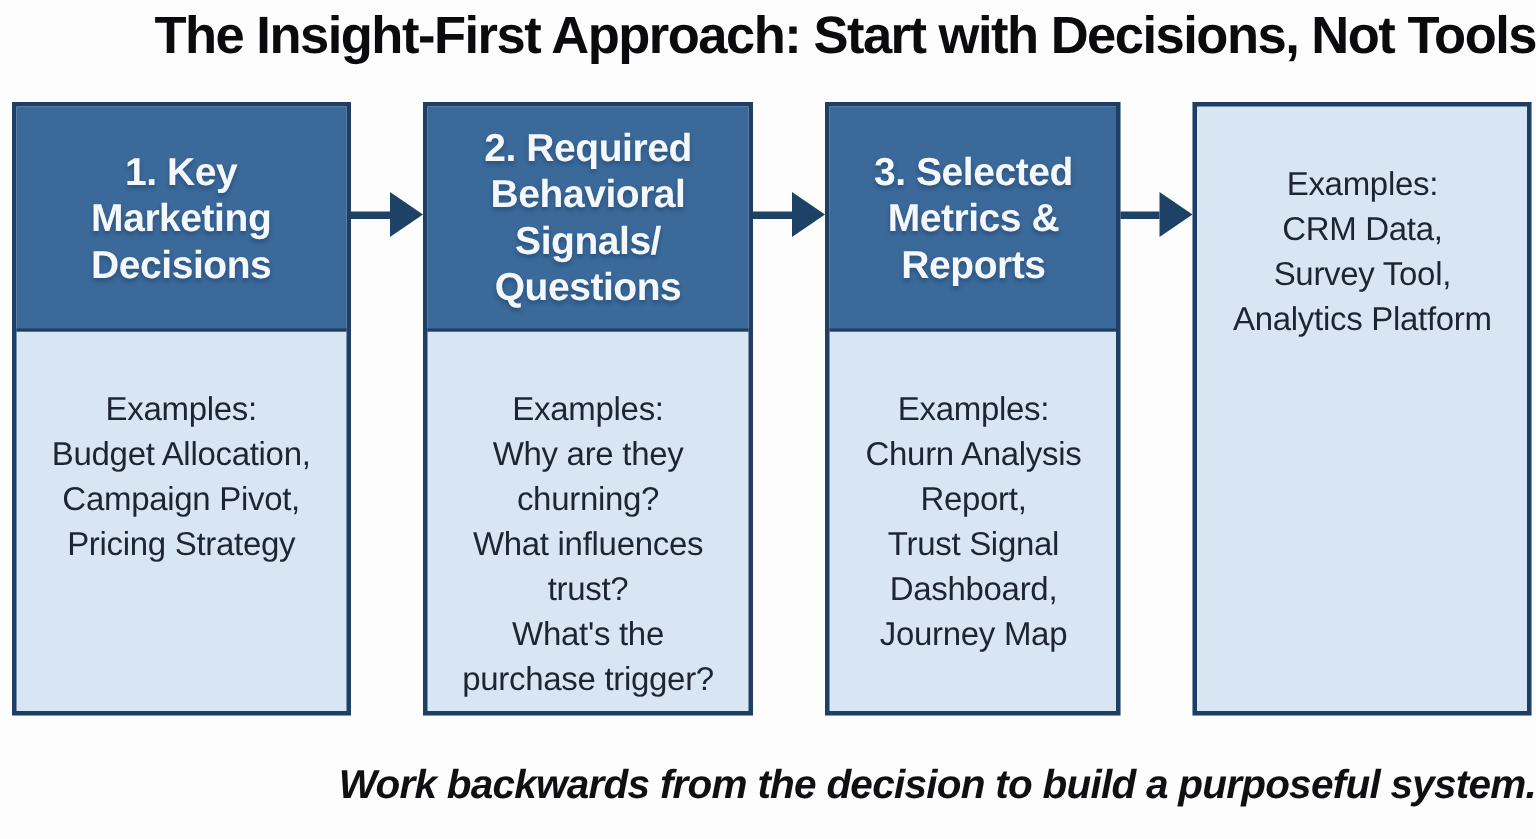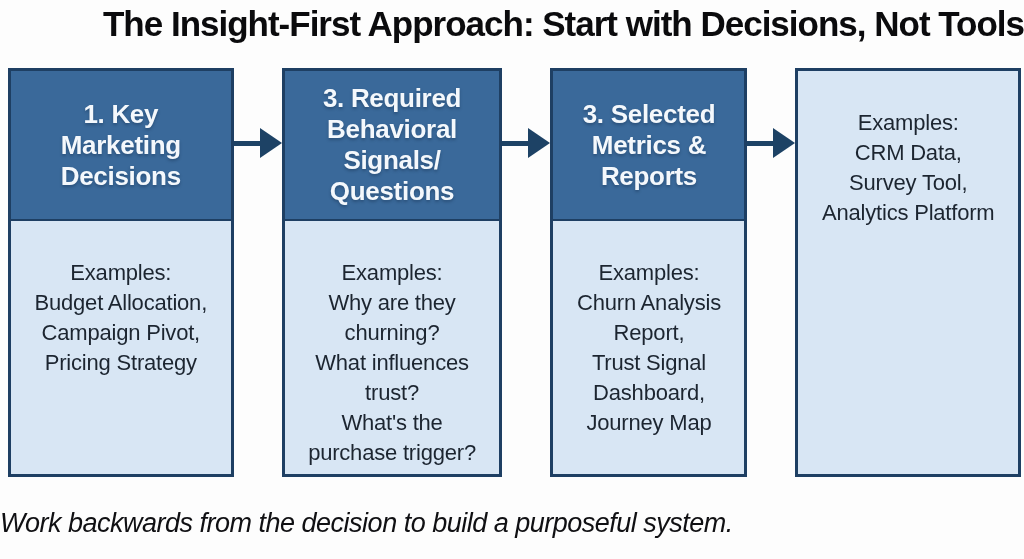--- a/index.html
+++ b/index.html
@@ -96,24 +96,24 @@
     height: 0;
     border-top: 15px solid transparent;
     border-bottom: 15px solid transparent;
     border-left: 22px solid var(--arrow-navy);
   }
   .footer-note {
     position: absolute;
     top: 508px;
     left: 0;
     width: 100%;
-    text-align: left;
+    text-align: right;
     font-size: 27px;
     font-style: italic;
-    font-weight: 400;
+    font-weight: 700;
     letter-spacing: -0.5px;
     color: #101013;
     white-space: nowrap;
   }
 </style>
 </head>
 <body>
 
 <div class="title">The Insight-First Approach: Start with Decisions, Not Tools</div>
 
@@ -130,21 +130,21 @@
   </div>
 
   <div class="arrow-cell">
     <div class="arrow">
       <div class="shaft"></div>
       <div class="head"></div>
     </div>
   </div>
 
   <div class="step-box">
-    <div class="step-header">3. Required
+    <div class="step-header">2. Required
 Behavioral
 Signals/
 Questions</div>
     <div class="step-body">Examples:
 Why are they
 churning?
 What influences
 trust?
 What's the
 purchase trigger?</div>

